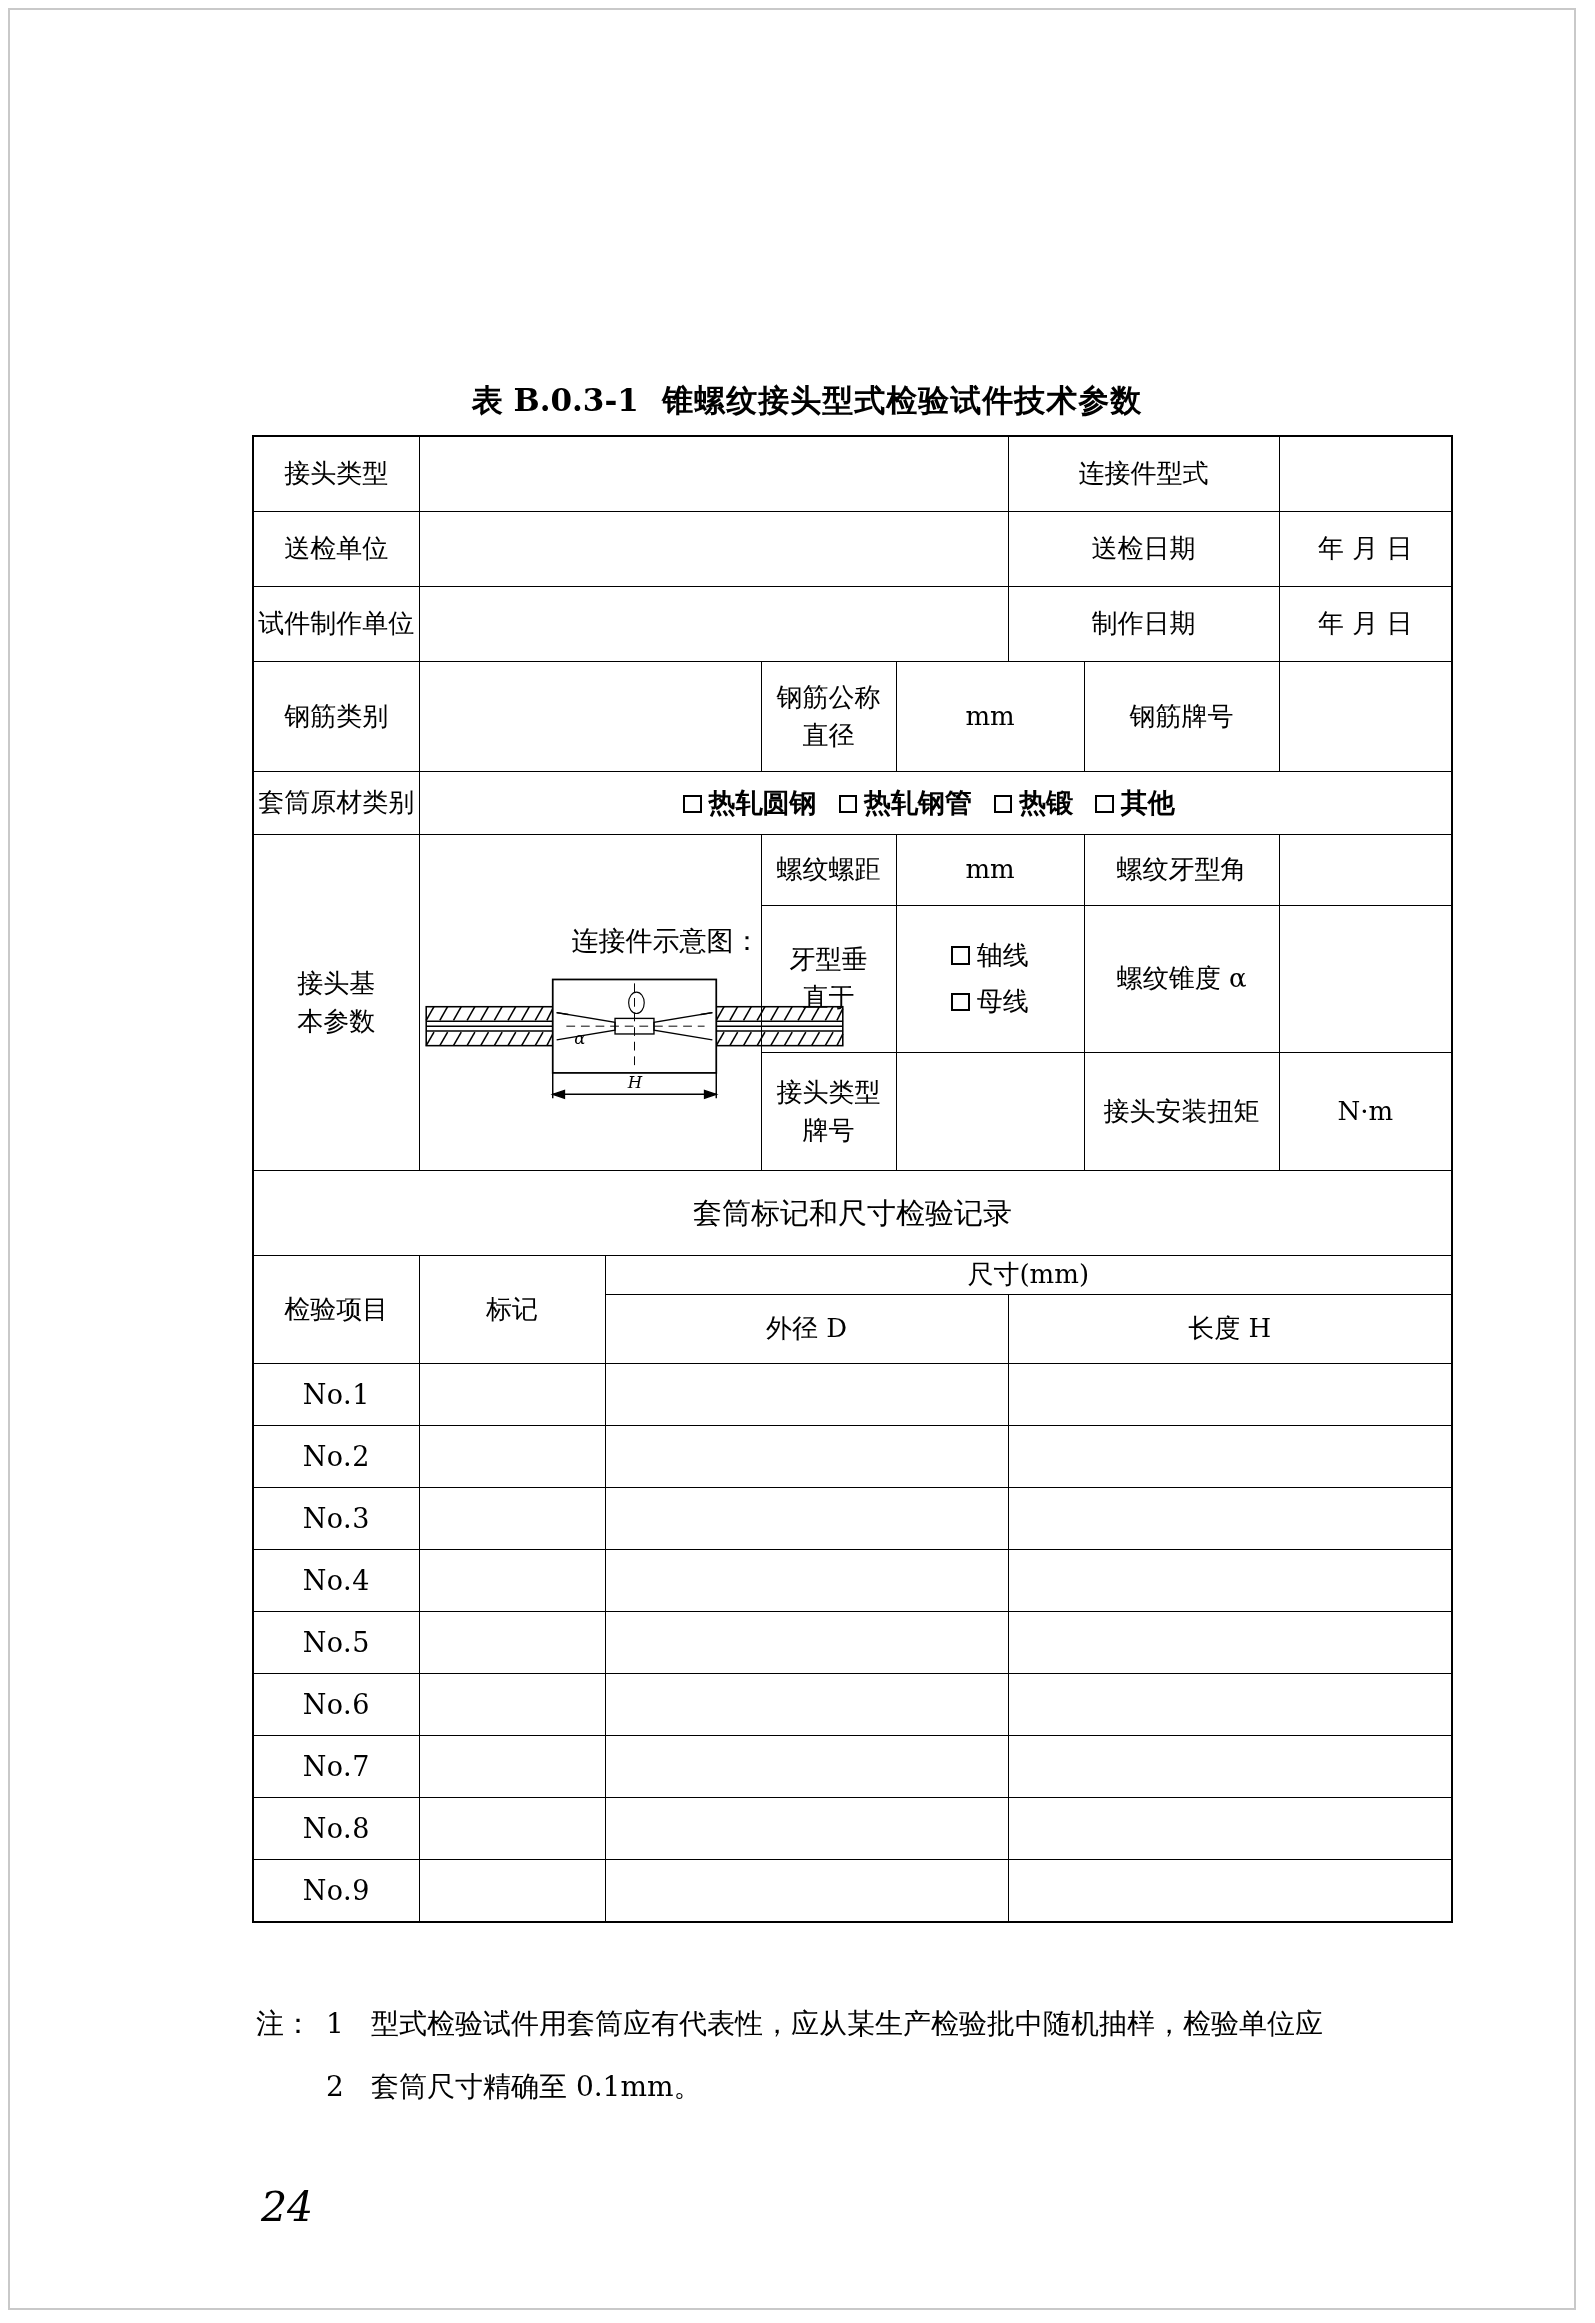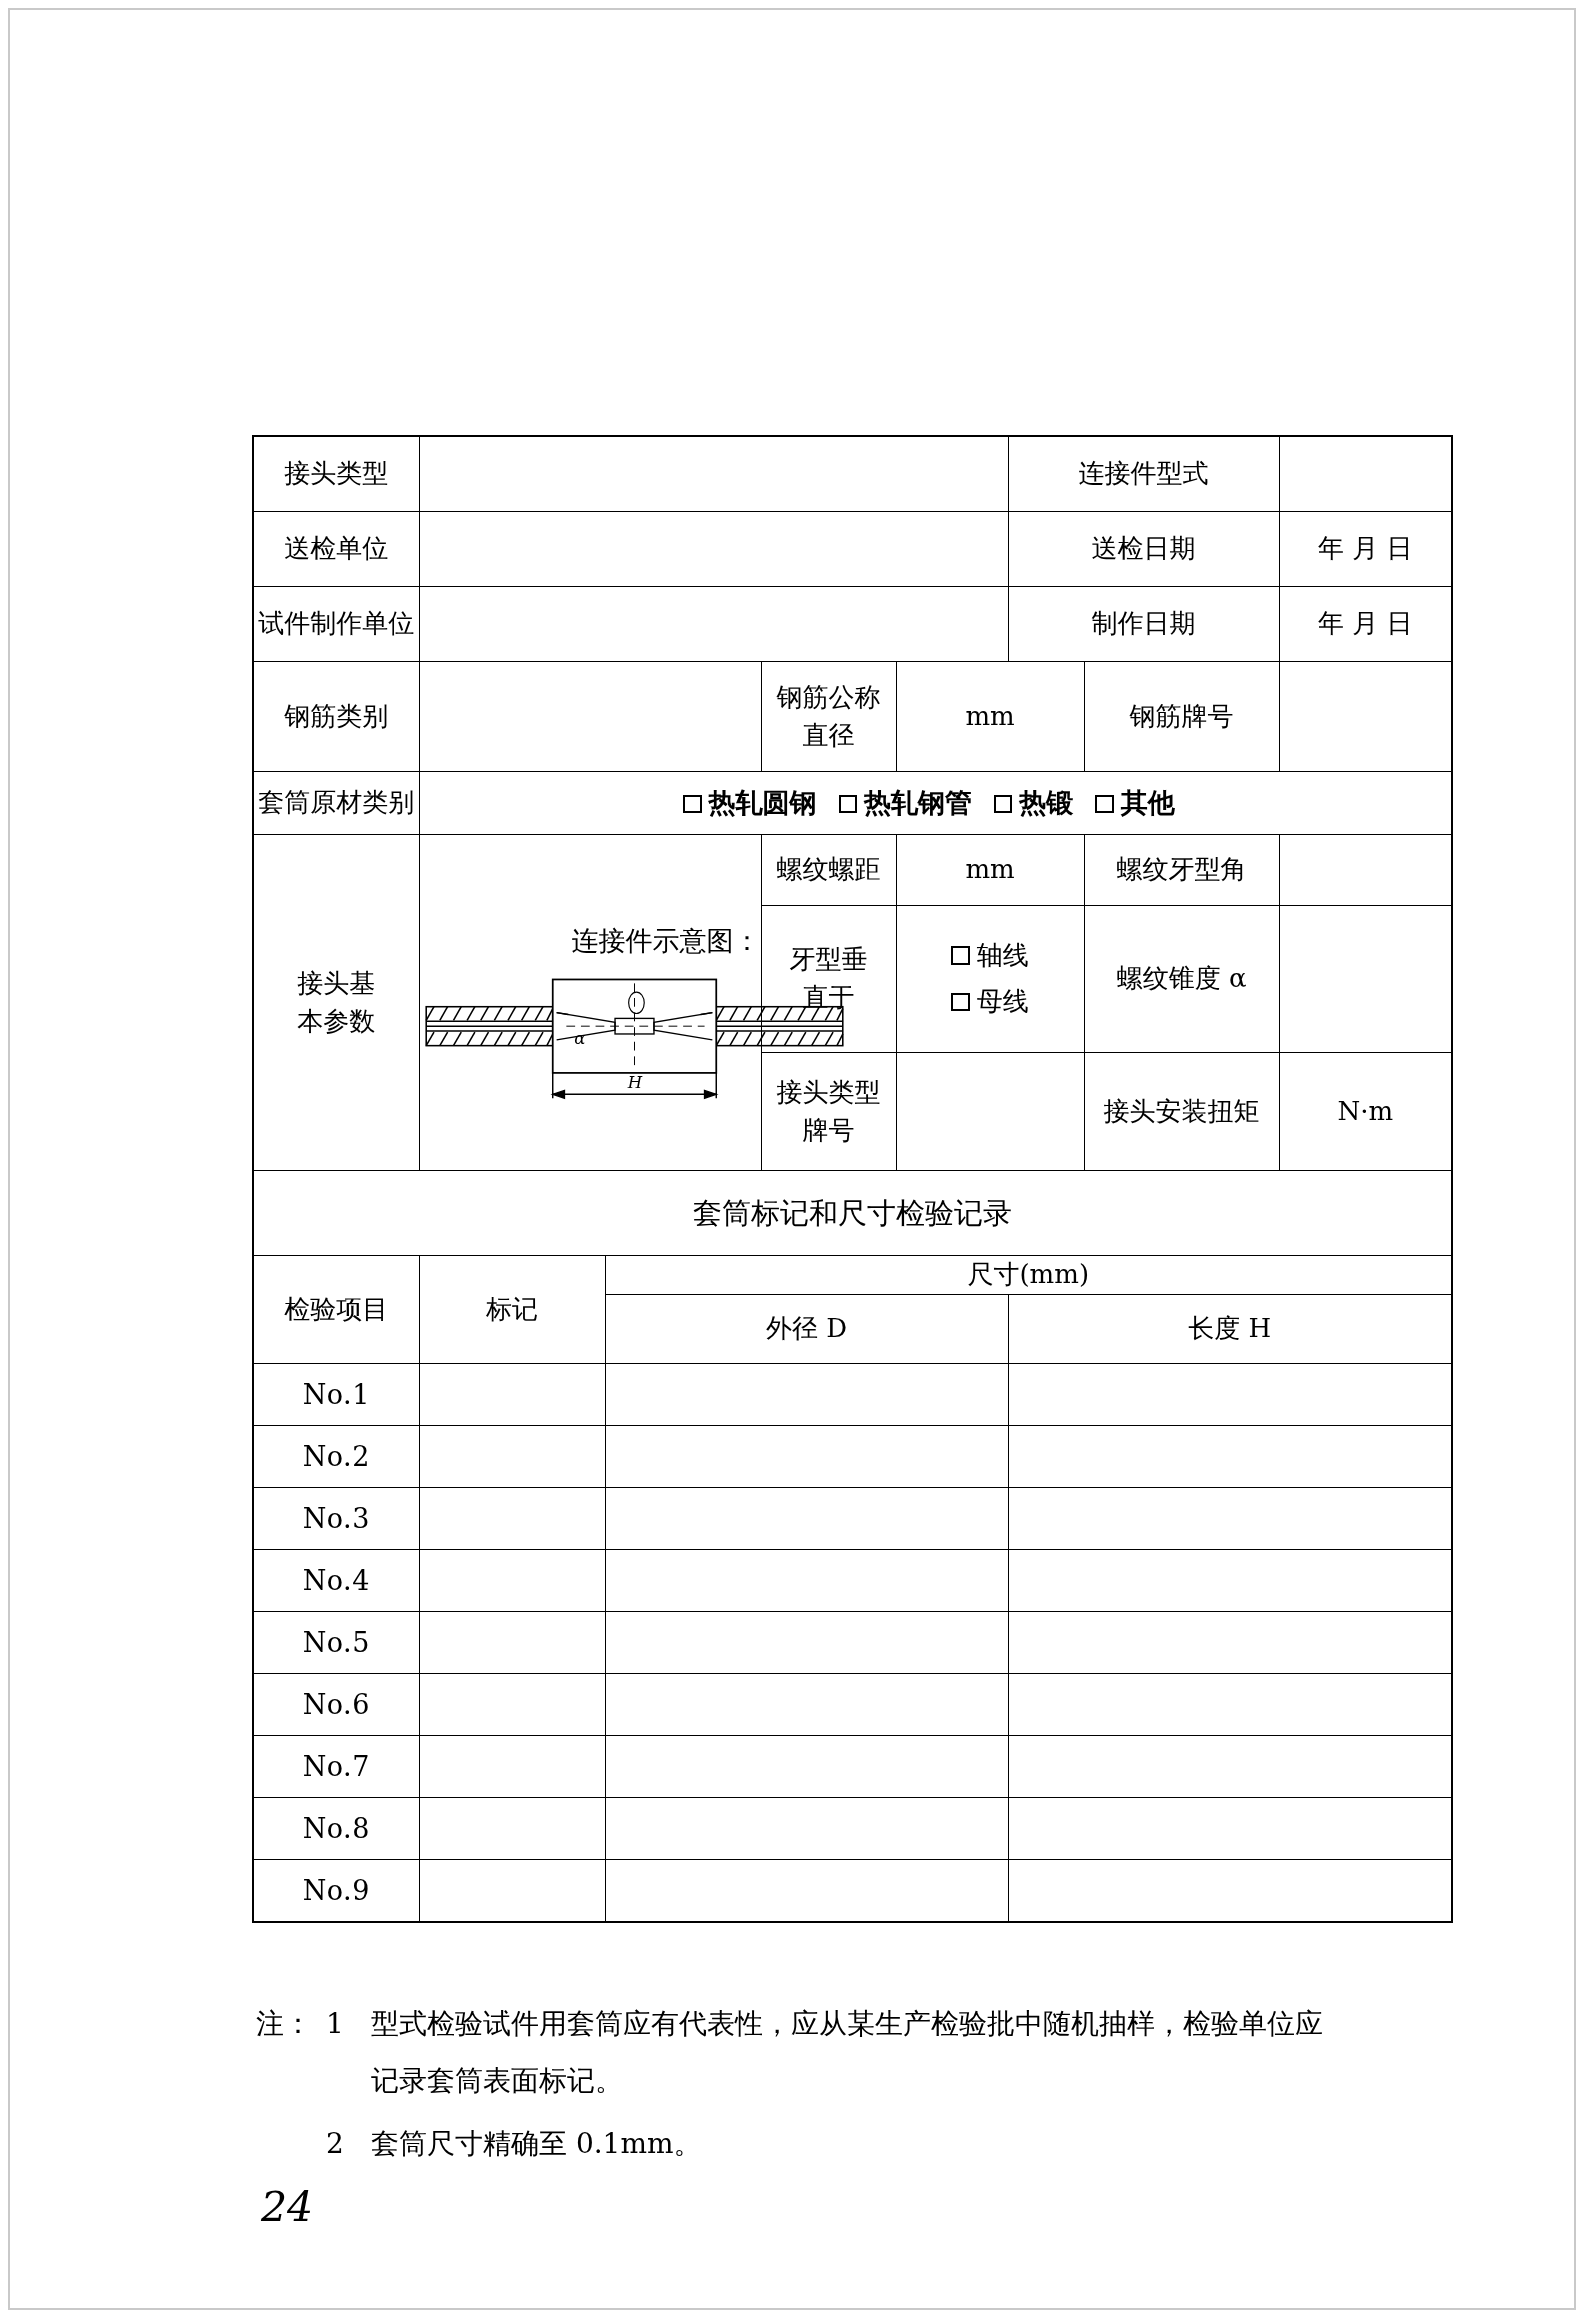--- a/index.html
+++ b/index.html
@@ -158,20 +158,23 @@
   }
 </style>
 </head>
 <body>
 
 <div class="page-frame"></div>
 
 <div class="content">
 
 
+  <div class="table-caption">
+    <span class="capnum">表 B.0.3-1</span><span class="capgap"></span><span>锥螺纹接头型式检验试件技术参数</span>
+  </div>
 
   <div class="tbl-wrap">
     <table class="form">
       <colgroup>
         <col style="width:166px">
         <col style="width:88px">
         <col style="width:98px">
         <col style="width:156px">
         <col style="width:135px">
         <col style="width:112px">
@@ -424,21 +427,20 @@
     </tbody>
       </table>
   </div>
 
   <div class="notes">
     <div class="note-row">
       <div class="note-label">注：</div>
       <div class="note-idx">1</div>
       <div class="note-body">
         <div>型式检验试件用套筒应有代表性，应从某生产检验批中随机抽样，检验单位应</div>
-        <div>记录套筒表面标记。</div>
       </div>
     </div>
     <div class="note-row note2">
       <div class="note-label"></div>
       <div class="note-idx">2</div>
       <div class="note-body">
         <div>套筒尺寸精确至 0.1mm。</div>
       </div>
     </div>
   </div>

